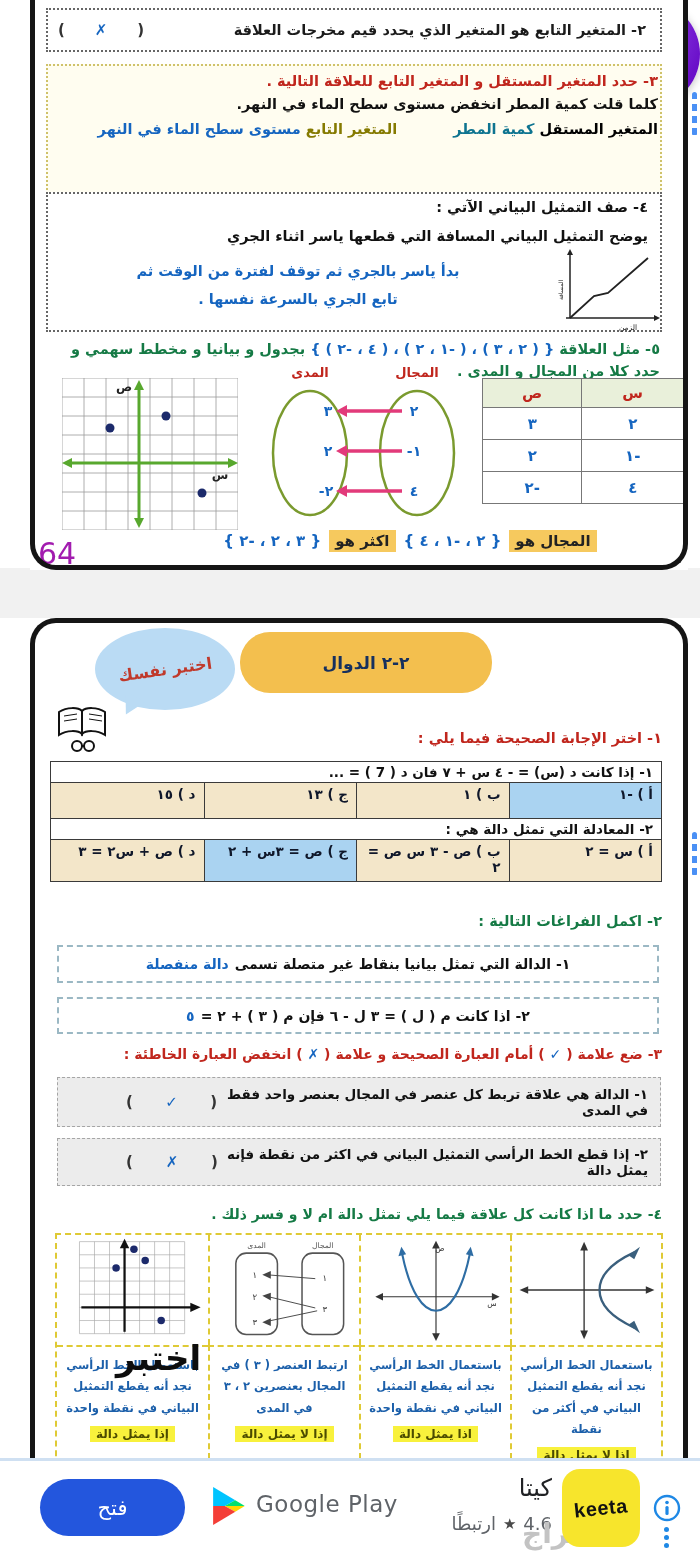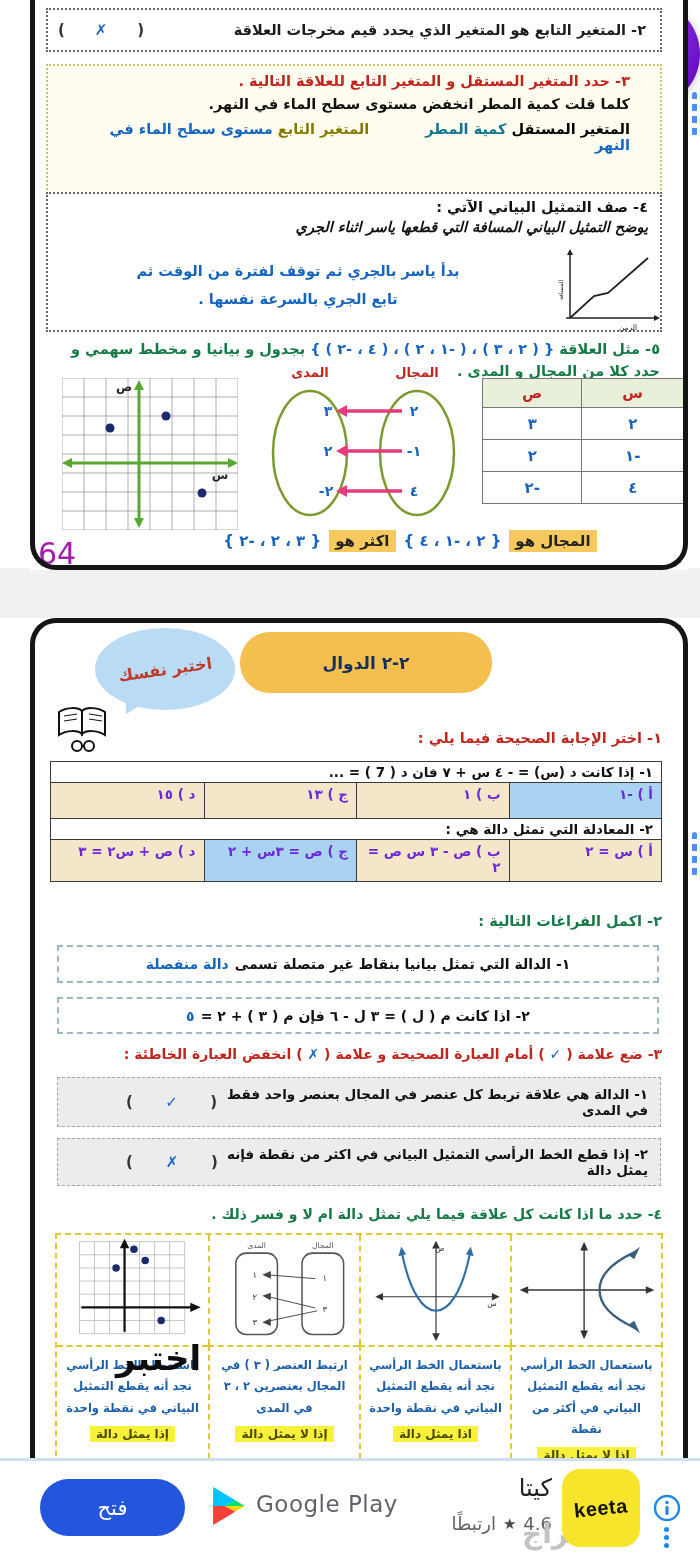--- a/index.html
+++ b/index.html
@@ -21,28 +21,28 @@
   .teal{color:#0e7490;} .olive{color:#857a00;}
   
   .qbox{border:2px dotted #666;background:#fff;box-sizing:border-box;}
   .q2box{left:16px;top:34px;width:616px;height:44px;display:flex;align-items:center;
          justify-content:space-between;padding:0 14px 0 10px;}
   .q2box .qtext{font-size:14.5px;font-weight:bold;color:#1b1b1b;}
   .marks{direction:ltr;display:flex;align-items:center;justify-content:space-between;
          width:86px;font-size:15px;font-weight:bold;color:#333;}
   .marks .mk{color:#1565c0;font-size:15px;}
   .q3box{left:16px;top:90px;width:616px;height:130px;background:#fffdf0;
-         border:2px dotted #cfc26a;box-sizing:border-box;padding:7px 30px;text-align:right;}
+         border:2px dotted #cfc26a;box-sizing:border-box;padding:7px 2px;text-align:right;}
   .q3box .l1{font-size:14.5px;}
   .q3box .l2{font-size:14.5px;margin-top:7px;color:#111;}
   .q3box .l3{font-size:14.5px;margin-top:9px;}
   .sp40{display:inline-block;width:46px;}
   .q4box{left:16px;top:218px;width:616px;height:140px;padding:5px 12px;box-sizing:border-box;}
   .q4box .l1,.q4box .l2{font-size:14.5px;font-weight:bold;color:#111;text-align:right;}
-  .q4box .l2{margin-top:4px;font-style:italic;}
+  .q4box .l2{margin-top:13px;}
   .q4ans{position:absolute;left:85px;top:64px;width:330px;text-align:center;
          font-size:14.5px;font-weight:bold;color:#1565c0;line-height:1.9;}
   .q4graph{position:absolute;left:508px;top:52px;}
   .q5head{left:14px;top:364px;width:616px;text-align:right;font-size:14.5px;
           font-weight:bold;line-height:1.55;}
   .q5grid{left:32px;top:404px;}
   .q5map{left:240px;top:391px;}
   .xy-table{position:absolute;left:452px;top:404px;width:202px;border-collapse:collapse;
             font-weight:bold;font-size:15px;text-align:center;}
   .xy-table th,.xy-table td{border:1.5px solid #777;}
@@ -62,21 +62,21 @@
         display:flex;align-items:center;justify-content:center;color:#16305e;
         font-weight:bold;font-size:17px;}
   .bookicon{left:22px;top:86px;}
   .h-line{width:632px;text-align:right;padding-right:26px;font-size:14.5px;box-sizing:border-box;}
   .mcq{left:20px;top:143px;width:612px;border:1.5px solid #3a3a3a;box-sizing:border-box;}
   .mcq-qrow{font-size:13.5px;font-weight:bold;color:#111;padding:2px 8px 2px 0;
             border-top:1.5px solid #3a3a3a;text-align:right;}
   .mcq-qrow:first-child{border-top:none;}
   .mcq-orow{display:grid;grid-template-columns:repeat(4,1fr);}
   .opt{border-top:1.5px solid #3a3a3a;border-left:1.5px solid #3a3a3a;background:#f3e6c9;
-       font-size:13.5px;font-weight:bold;color:#6d28d9;padding:3px 8px 0 2px;
+       font-size:13.5px;font-weight:bold;color:#0f172a;padding:3px 8px 0 2px;
        box-sizing:border-box;text-align:right;}
   .opt:last-child{border-left:none;}
   .r1 .opt{height:36px;} .r2 .opt{height:42px;}
   .opt.sel{background:#aad3f1;}
   .fillbox{left:27px;top:0;width:602px;height:38px;border:2px dashed #9bb8c4;background:#fff;
            box-sizing:border-box;display:flex;align-items:center;justify-content:center;
            gap:6px;font-size:14px;font-weight:bold;color:#111;}
   .tfbox{left:27px;width:604px;height:50px;background:#ececec;border:1.5px dashed #a5a5a5;
          box-sizing:border-box;display:flex;align-items:center;justify-content:space-between;
          padding:0 12px 0 68px;font-size:13.5px;font-weight:bold;color:#111;}

